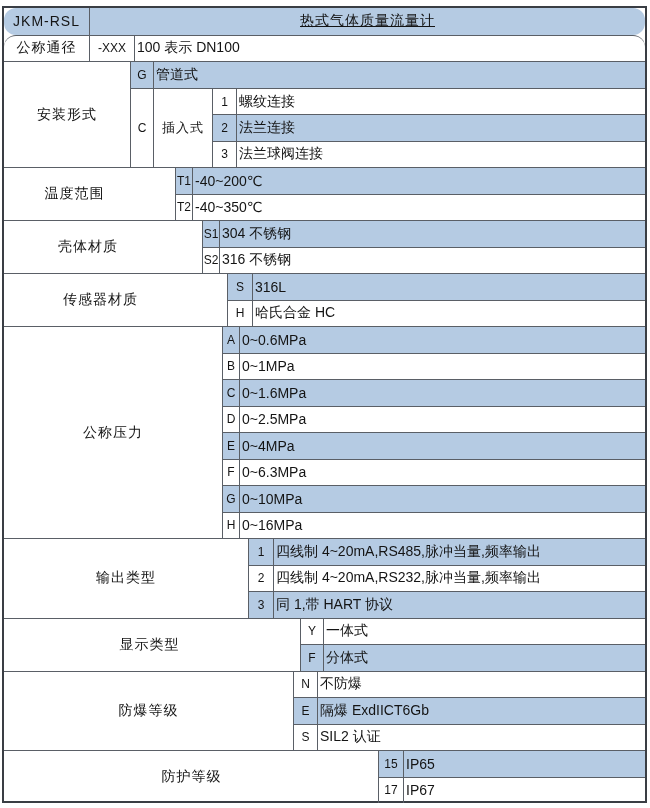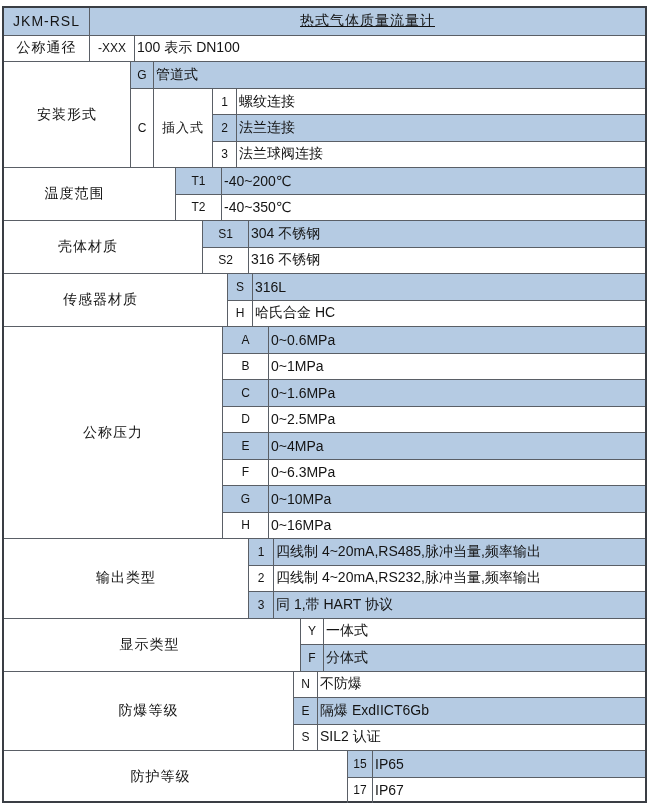--- a/index.html
+++ b/index.html
@@ -13,21 +13,21 @@
   html,body{width:650px;height:808px;background:#ffffff;overflow:hidden;}
   body{font-family:"Liberation Sans","DejaVu Sans",sans-serif;color:var(--ink);}
   .tbl{
     position:absolute;left:2px;top:6px;width:645px;height:797px;
     border:2px solid var(--obc);
     display:flex;flex-direction:column;
     background:#fff;
   }
   .sec{display:flex;border-top:1px solid var(--bc);flex:0 0 auto;}
   .sec:first-child{border-top:none;}
-  .h1{height:calc(var(--rh)*1);}
+  .h1{height:calc(var(--rh)*1);border-radius:12px;}
   .h2{height:calc(var(--rh)*2);gap:30px;}
   .h3{height:calc(var(--rh)*3);}
   .h4{height:calc(var(--rh)*4);}
   .h8{height:calc(var(--rh)*8);}
   .lbl{flex:0 0 auto;display:flex;align-items:center;justify-content:center;
        font-size:14px;letter-spacing:1px;}
   .opts{flex:1 1 auto;display:flex;flex-direction:column;border-left:1px solid var(--bc);min-width:0;}
   .row{flex:1 1 0;display:flex;align-items:stretch;border-top:1px solid var(--bc);min-height:0;}
   .row:first-child{border-top:none;}
   .row.span3{flex:3 1 0;}
@@ -35,23 +35,23 @@
         border-right:1px solid var(--bc);font-size:12px;}
   .sub{flex:0 0 auto;display:flex;align-items:center;justify-content:center;
        border-right:1px solid var(--bc);font-size:13px;letter-spacing:1px;}
   .subopts{flex:1 1 auto;display:flex;flex-direction:column;min-width:0;}
   .desc{flex:1 1 auto;display:flex;align-items:center;padding-left:2px;font-size:14px;
         white-space:nowrap;overflow:hidden;min-width:0;}
   .center{justify-content:center;padding-left:0;letter-spacing:1px;text-decoration:underline;}
   .blue{background:var(--blue);}
   
   .w85{width:85px;} .w45{width:45px;} .w130{width:126px;} .w23{width:23px;}
-  .w59{width:59px;} .w24{width:24px;} .w145{width:141px;} .w26{width:46px;}
+  .w59{width:59px;} .w24{width:24px;} .w145{width:141px;} .w26{width:17px;}
   .w172{width:168px;} .w197{width:193px;} .w222{width:218px;} .w248{width:244px;}
-  .w270{width:266px;padding-left:25px;} .w293{width:289px;} .w317{width:313px;} .w25{width:25px;}
+  .w270{width:266px;padding-left:25px;} .w293{width:289px;} .w317{width:313px;margin-left:31px;} .w25{width:25px;}
 </style>
 </head>
 <body>
 
 <div class="tbl">
 
   <div class="sec h1 blue">
     <div class="lbl w85">JKM-RSL</div>
     <div class="desc center" style="border-left:1px solid var(--bc)">热式气体质量流量计</div>
   </div>

